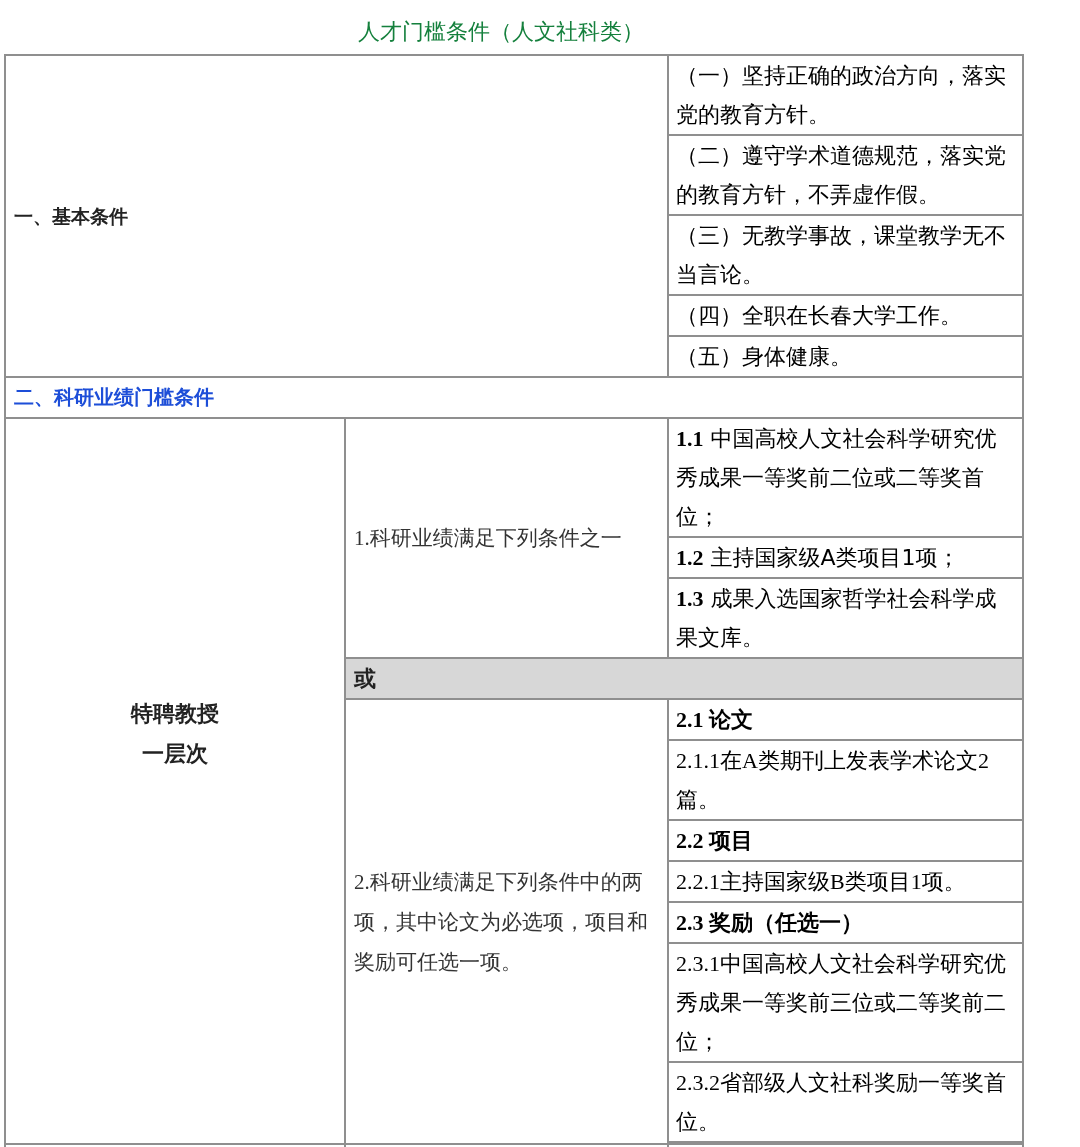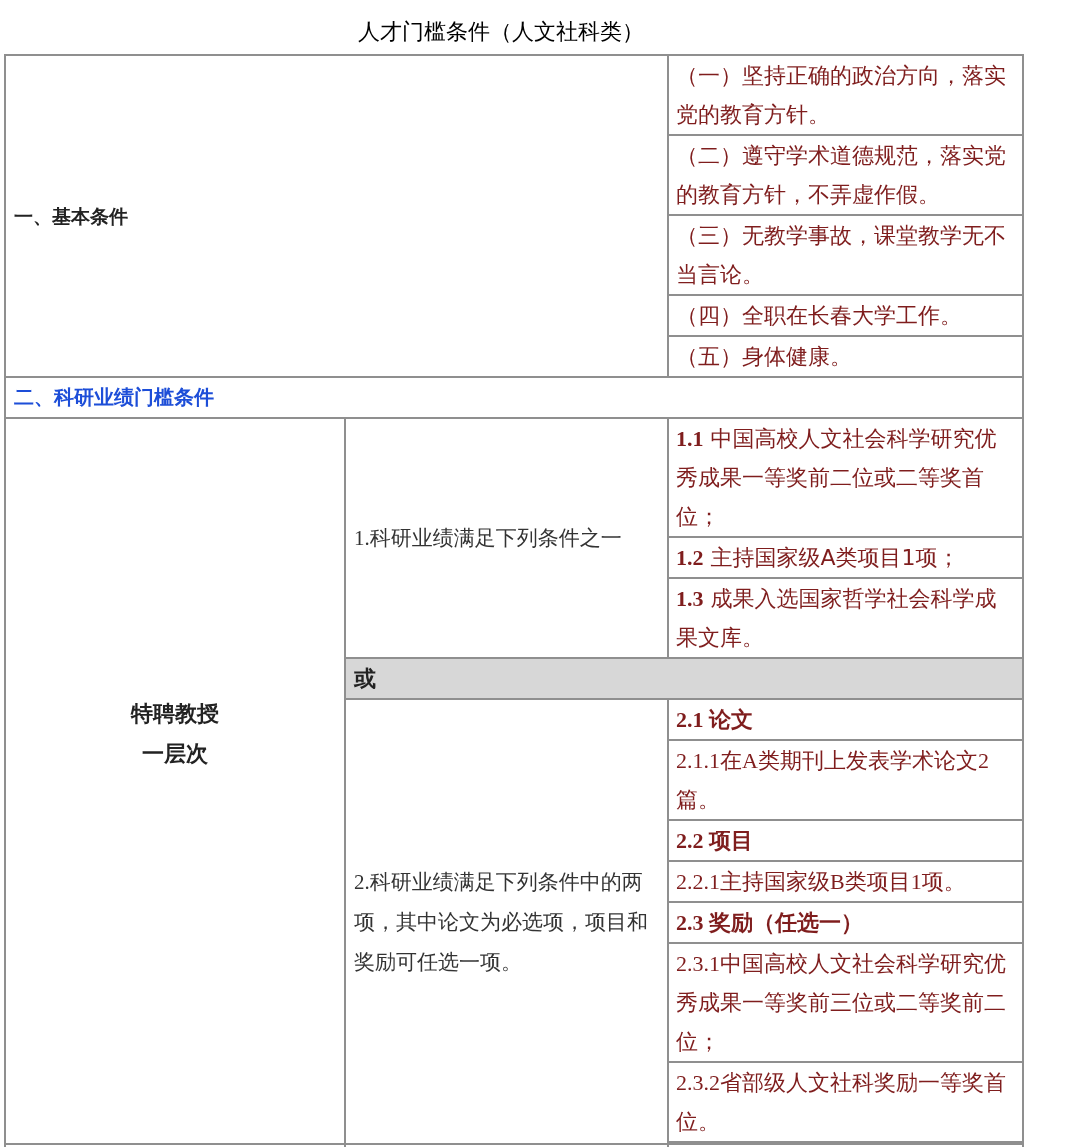--- a/index.html
+++ b/index.html
@@ -1,22 +1,22 @@
 <!DOCTYPE html>
 <html><head>
 <meta charset="utf-8">
 <style>
   html, body { margin:0; padding:0; background:#ffffff; }
   body { width:1080px; height:1147px; position:relative; overflow:hidden;
          font-family:"DejaVu Sans","Liberation Sans",sans-serif; color:#333333; }
   .title { position:absolute; top:14px; left:0; width:1002px; text-align:center;
-           font-size:22px; line-height:36px; color:#000000; }
+           font-size:22px; line-height:36px; color:#15803d; }
   .tbl { position:absolute; left:4px; top:54px; border-collapse:collapse; table-layout:fixed; }
   .tbl td { border:2px solid #8f8f8f; padding:0 8px; vertical-align:middle;
-            font-size:22px; line-height:39px; color:#7f1d1d; word-break:break-all; }
+            font-size:22px; line-height:39px; color:#000000; word-break:break-all; }
   .tbl td.sec { font-weight:bold; font-size:19px; color:#222;margin-left:30px; }
   .tbl td.sec2 { font-weight:bold; font-size:20px; color:#1d4ed8; height:37px; }
   .tbl td.grey { background:#d7d7d7; font-weight:bold; height:37px; color:#222; }
   .tbl td.level { text-align:center; font-weight:bold; vertical-align:top; padding-top:275px; font-size:22px; color:#222; line-height:40px;border-radius:7px; }
   .tbl td.cond { font-size:21px; color:#333; line-height:40px; }
   .tbl td.item { padding-left:7px; }
   .serif { font-family:"Liberation Serif","DejaVu Serif",serif; }
   .num { font-family:"Liberation Serif","DejaVu Serif",serif; font-weight:bold; }
   .subhead { font-weight:bold;font-family:Liberation Serif, serif; }
   .c1 { width:340px; } .c2 { width:323px; } .c3 { width:355px; }

